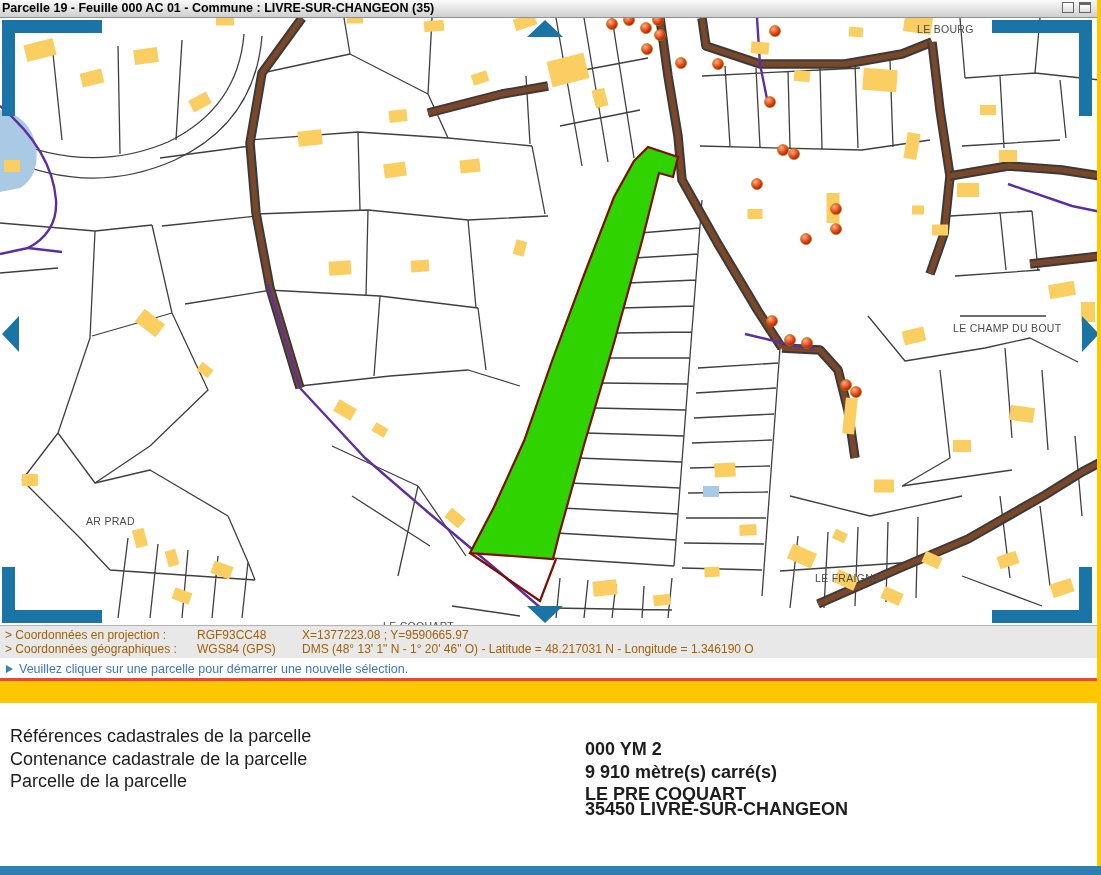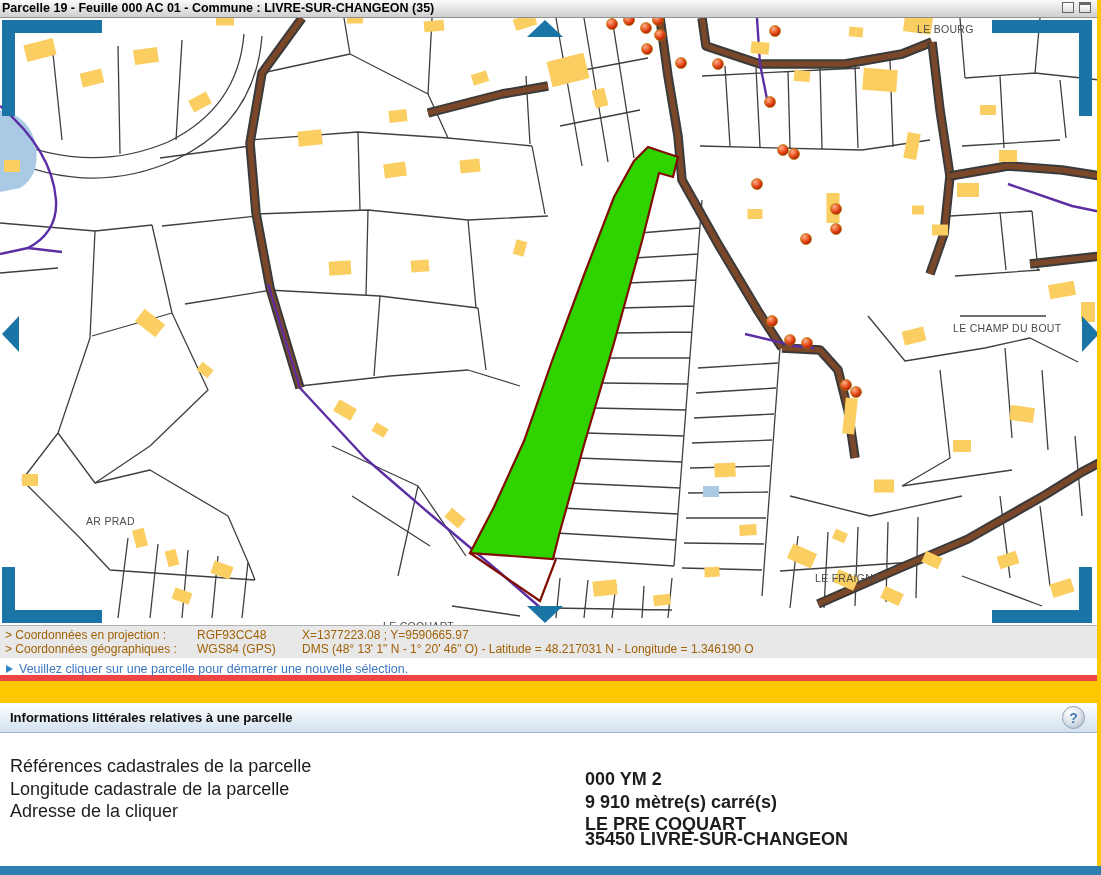--- a/index.html
+++ b/index.html
@@ -17,21 +17,21 @@
   .map-area{position:absolute;top:18px;left:0;width:1101px;height:607px;background:#fff;}
   .map-area svg{display:block;}
 
   
   .coords{position:absolute;top:625px;left:0;width:1101px;height:33px;background:#e8e8e8;border-top:1px solid #b2b2b2;box-sizing:border-box;color:#a16207;font-size:12px;}
   .crow{position:absolute;left:0;width:100%;height:15px;white-space:nowrap;}
   .crow.r1{top:2px}.crow.r2{top:16px}
   .c1{position:absolute;left:5px}.c2{position:absolute;left:197px}.c3{position:absolute;left:302px}
 
   
-  .msgbar{position:absolute;top:658px;left:0;width:1101px;height:23px;background:#fff;border-bottom:6px solid #ef4444;box-sizing:border-box;color:#3b77c0;font-size:12.5px;line-height:22px;white-space:nowrap;}
+  .msgbar{position:absolute;top:658px;left:0;width:1101px;height:23px;background:#fff;border-bottom:3px solid #ef4444;box-sizing:border-box;color:#3b77c0;font-size:12.5px;line-height:22px;white-space:nowrap;}
   .msg-arrow{display:inline-block;width:0;height:0;border-left:7px solid #2f86c4;border-top:4.5px solid transparent;border-bottom:4.5px solid transparent;margin:0 6px 0 6px;}
 
   .yellowbar{position:absolute;top:681px;left:0;width:1101px;height:22px;background:#fec800;}
 
   
   .info{position:absolute;top:703px;left:0;width:1101px;height:163px;background:#fff;}
   .info-header{height:30px;background:linear-gradient(#ffffff,#d2e1ee);border-bottom:1px solid #9fb6c6;position:relative;font-weight:bold;font-size:13px;color:#0d0d0d;line-height:30px;padding-left:10px;box-sizing:border-box;}
   .help-btn{position:absolute;right:16px;top:3px;width:23px;height:23px;border-radius:50%;background:radial-gradient(circle at 35% 28%,#ffffff,#d7dfe8 55%,#9fb0c0);border:1px solid #8fa3b5;color:#4a7ab5;font-weight:bold;text-align:center;line-height:22px;font-size:14px;box-sizing:border-box;cursor:pointer;}
   .info-rows{position:relative;width:100%;height:133px;font-size:18px;color:#1d1d1d;padding-left:33px;}
   .irow{position:absolute;left:0;width:100%;}
@@ -258,35 +258,31 @@
     </div>
   </div>
 
   <div class="msgbar">
     <span class="msg-arrow"></span><span>Veuillez cliquer sur une parcelle pour démarrer une nouvelle sélection.</span>
   </div>
 
   <div class="yellowbar"></div>
 
   <div class="info">
-    <div class="info-header">
-      <span>Informations littérales relatives à une parcelle</span>
-      <div class="help-btn"><span>?</span></div>
-    </div>
     <div class="info-rows">
       <div class="irow r1">
         <span class="ilabel">Références cadastrales de la parcelle</span>
         <span class="ival">000 YM 2</span>
       </div>
       <div class="irow r2">
-        <span class="ilabel">Longitude cadastrale de la parcelle</span>
+        <span class="ilabel">Contenance cadastrale de la parcelle</span>
         <span class="ival">9 910 mètre(s) carré(s)</span>
       </div>
       <div class="irow r3">
-        <span class="ilabel">Adresse de la cliquer</span>
+        <span class="ilabel">Parcelle de la parcelle</span>
         <span class="ival">
           <div>LE PRE COQUART</div>
           <div>35450 LIVRE-SUR-CHANGEON</div>
         </span>
       </div>
     </div>
   </div>
 
   <div class="bottombar"></div>
   <div class="right-edge"></div>

